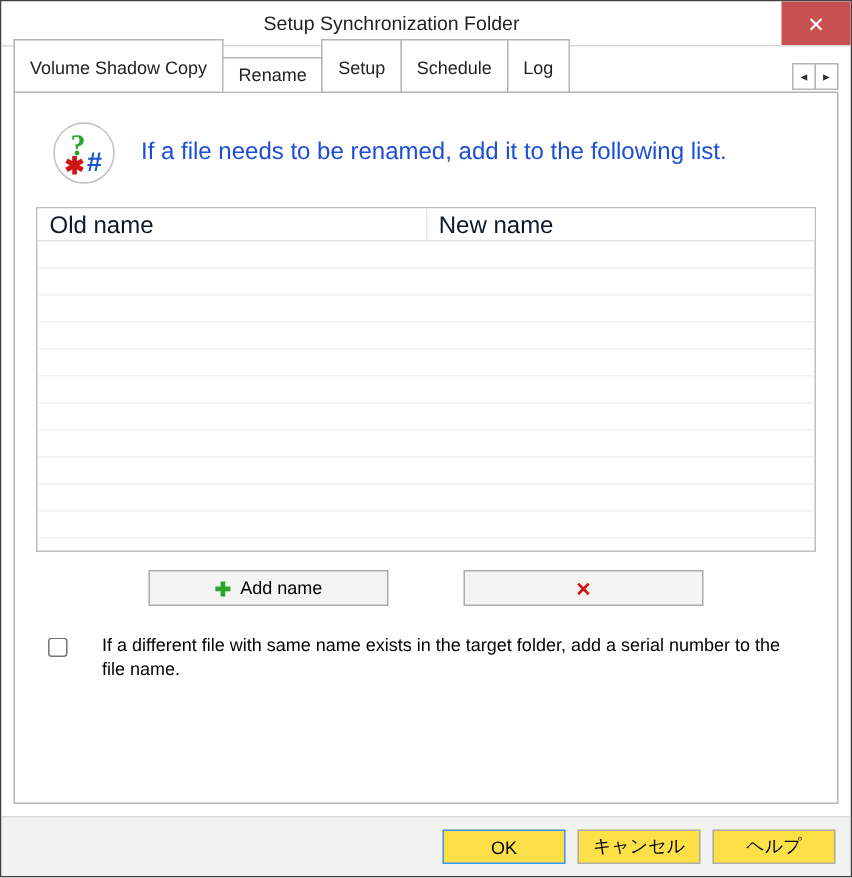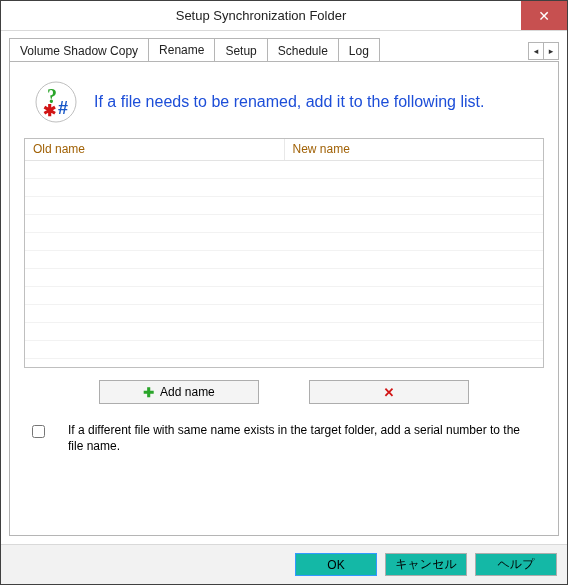--- a/index.html
+++ b/index.html
@@ -63,21 +63,21 @@
     border: 1px solid #b5b5b5;
     border-bottom: none;
     background: #fff;
     padding: 3px 10px 3px 10px;
     margin-right: -1px;
     font-size: 12px;
     color: #222;
     cursor: pointer;
     position: relative;
     top: 1px;
-    height: 24px;
+    height: 36px;
     display: flex;
     align-items: center;
   }
   .tab.active {
     background: #fff;
     height: 23px;
     top: 0;
     z-index: 2;
   }
   .tab-nav {
@@ -128,22 +128,22 @@
   }
   .list-header {
     display:flex;
     height:22px;
     background:#fff;
     border-bottom:1px solid #e3e3e3;
   }
   .list-header .col {
     flex:1;
     padding:3px 8px;
-    font-size:12px;
-    color:#a16207;
+    font-size:16px;
+    color:#0f172a;
     border-right:1px solid #e8e8e8;
   }
   .list-header .col:last-child { border-right:none; }
   .list-rows { flex:1; overflow:auto; }
   .list-row {
     height:18px;
     border-bottom:1px solid #f2f2f2;
     display:flex;
   }
   .list-row .cell { flex:1; padding:1px 8px; font-size:12px; }
@@ -193,21 +193,21 @@
     padding:8px 10px;
     display:flex;
     justify-content:flex-end;
     gap:8px;
     background:#f2f2f2;
   }
   .footer .fbtn {
     min-width:82px;
     height:23px;
     border:1px solid #adadad;
-    background:#14b8a6;
+    background:#fde047;
     font-size:12px;
     display:flex;
     align-items:center;
     justify-content:center;
     cursor:pointer;
   }
   .footer .fbtn.primary { border-color:#3399ff; }
 </style>
 </head>
 <body>

